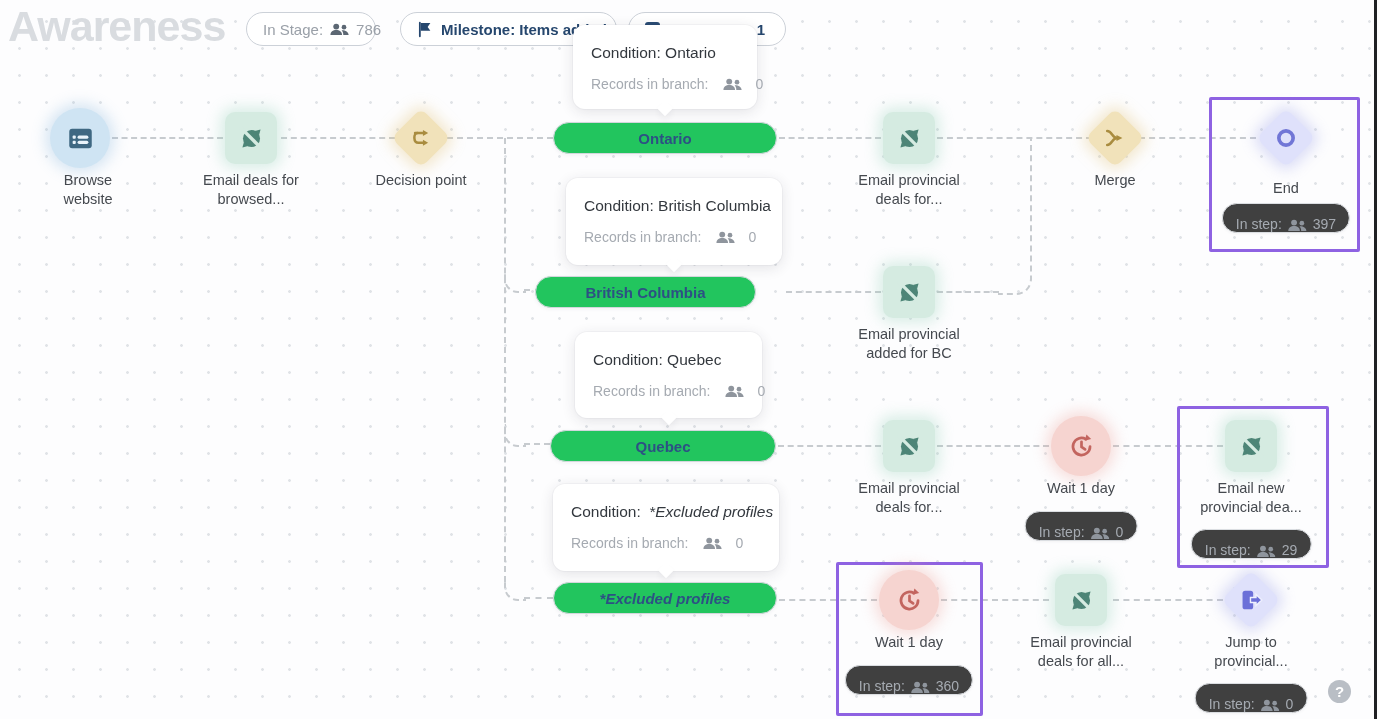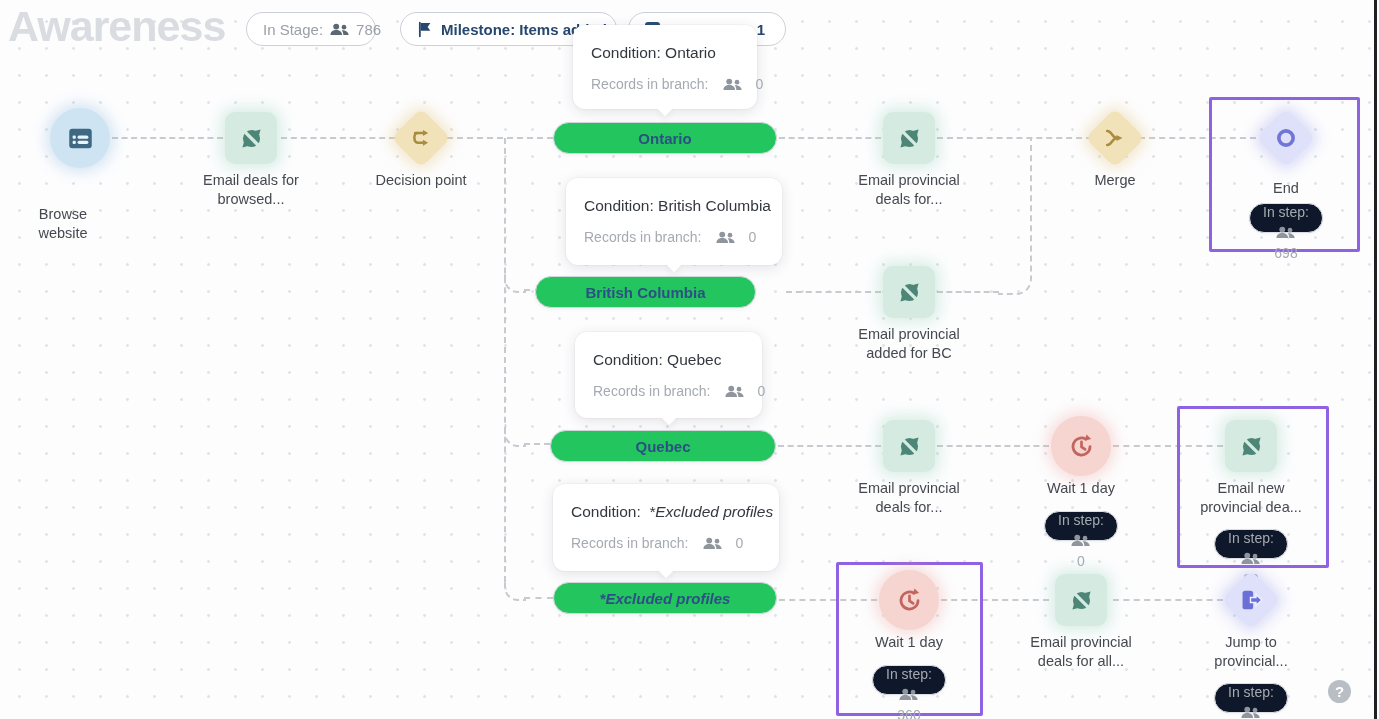--- a/index.html
+++ b/index.html
@@ -23,22 +23,22 @@
   .n-email{background:#d5ebe1;box-shadow:0 0 14px 5px rgba(140,205,180,.30);}
   .n-browse{background:#cfe4f3;box-shadow:0 0 14px 5px rgba(130,180,220,.30);}
   .n-decision{background:#f1e2ba;box-shadow:0 0 14px 5px rgba(225,195,120,.35);}
   .n-wait{background:#f6d4d0;box-shadow:0 0 14px 5px rgba(235,160,150,.32);}
   .n-purple{background:#dfe1fb;box-shadow:0 0 14px 5px rgba(150,155,230,.32);}
   .nlabel{position:absolute;transform:translateX(-50%);text-align:center;font-size:14.5px;color:#45494f;line-height:1.32;white-space:nowrap;}
   .nlabel span{display:block;}
   
   .branch-pill{position:absolute;background:#22c55e;border:1.5px solid #d3d7dc;border-radius:17px;display:flex;align-items:center;justify-content:center;
     font-weight:700;color:#2d5084;font-size:15px;box-shadow:0 1px 4px rgba(30,40,60,.06);cursor:pointer;box-sizing:border-box;}
-  .instep{position:absolute;transform:translateX(-50%);height:30px;background:#0f172a;border:1.5px solid #dbdee2;border-radius:16px;
-    display:flex;align-items:center;gap:6px;padding:0 13px;font-size:14px;color:#a5aab1;box-shadow:0 1px 3px rgba(30,40,60,.05);box-sizing:border-box;white-space:nowrap;flex-direction:column;}
+  .instep{position:absolute;transform:translateX(-50%);height:30px;background:#404040;border:1.5px solid #dbdee2;border-radius:16px;
+    display:flex;align-items:flex-end;gap:6px;padding:0 13px;font-size:14px;color:#a5aab1;box-shadow:0 1px 3px rgba(30,40,60,.05);box-sizing:border-box;white-space:nowrap;}
   .instep .ppl{color:#8f959d;}
   .top-pill{position:absolute;height:34px;background:#fff;border:1.5px solid #ccd1d8;border-radius:17px;display:flex;align-items:center;
     padding:0 16px;font-size:15px;box-sizing:border-box;cursor:pointer;white-space:nowrap;}
   
   .cond{position:absolute;background:#fff;border-radius:12px;box-shadow:0 3px 14px rgba(40,45,60,.12),0 0 0 1px rgba(40,45,60,.03);
     padding:19px 18px 0;box-sizing:border-box;}
   .cond .t{font-size:15.5px;color:#33383e;font-weight:500;margin:0 0 14px;white-space:nowrap;}
   .cond .r{font-size:14px;color:#a5aab1;display:flex;align-items:center;gap:14px;white-space:nowrap;}
   .cond .r .ppl{color:#8f959d;}
   .notch{position:absolute;left:50%;bottom:-5px;width:11px;height:11px;background:#fff;transform:translateX(-50%) rotate(45deg);
@@ -161,21 +161,21 @@
 
 <div class="hl" style="left:1209px;top:97px;width:151px;height:155px;"></div>
 <div class="hl" style="left:1177px;top:406px;width:152px;height:162px;"></div>
 <div class="hl" style="left:836px;top:562px;width:147px;height:154px;"></div>
 
 <div class="circle-node n-browse" style="left:50px;top:108px;">
   <svg width="27" height="27">
       <use href="#ic-browse"></use>
     </svg>
 </div>
-<div class="nlabel" style="left:63px;top:171px;margin-top:34px;">
+<div class="nlabel" style="left:88px;top:171px;">
   <span>Browse</span>
     <span>website</span>
 </div>
 
 <div class="square-node n-email" style="left:225px;top:112px;">
   <svg width="27" height="27">
       <use href="#ic-email"></use>
     </svg>
 </div>
 <div class="nlabel" style="left:251px;top:171px;">
@@ -221,21 +221,21 @@
     </svg>
 </div>
 <div class="nlabel" style="left:1286px;top:179px;">
   <span>End</span>
 </div>
 <div class="instep" style="left:1286px;top:203px;">
   <span>In step:</span>
   <svg class="ppl">
       <use href="#ppl" fill="currentColor"></use>
     </svg>
-  <span>698</span>
+  <span>397</span>
 </div>
 
 <div class="cond" style="left:566px;top:178px;width:216px;height:87px;">
   <div class="t">Condition: British Columbia</div>
   <div class="r">
     <span>Records in branch:</span>
     <svg class="ppl">
         <use href="#ppl" fill="currentColor"></use>
       </svg>
     <span>0</span>

